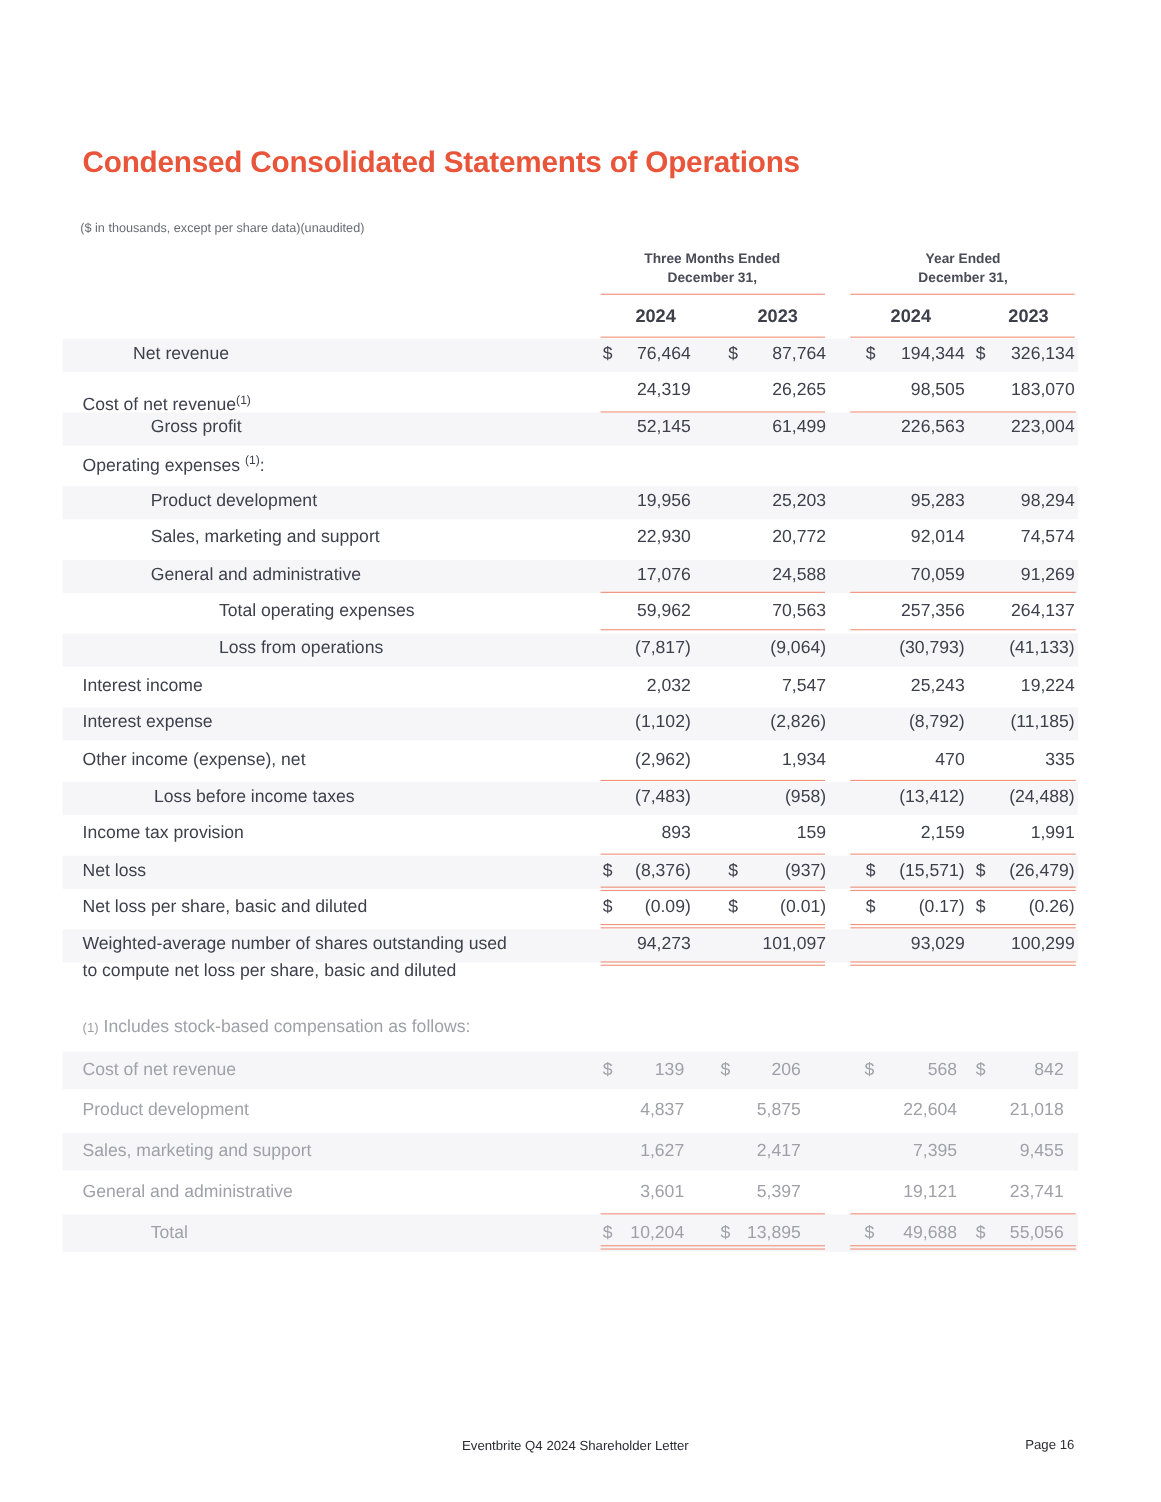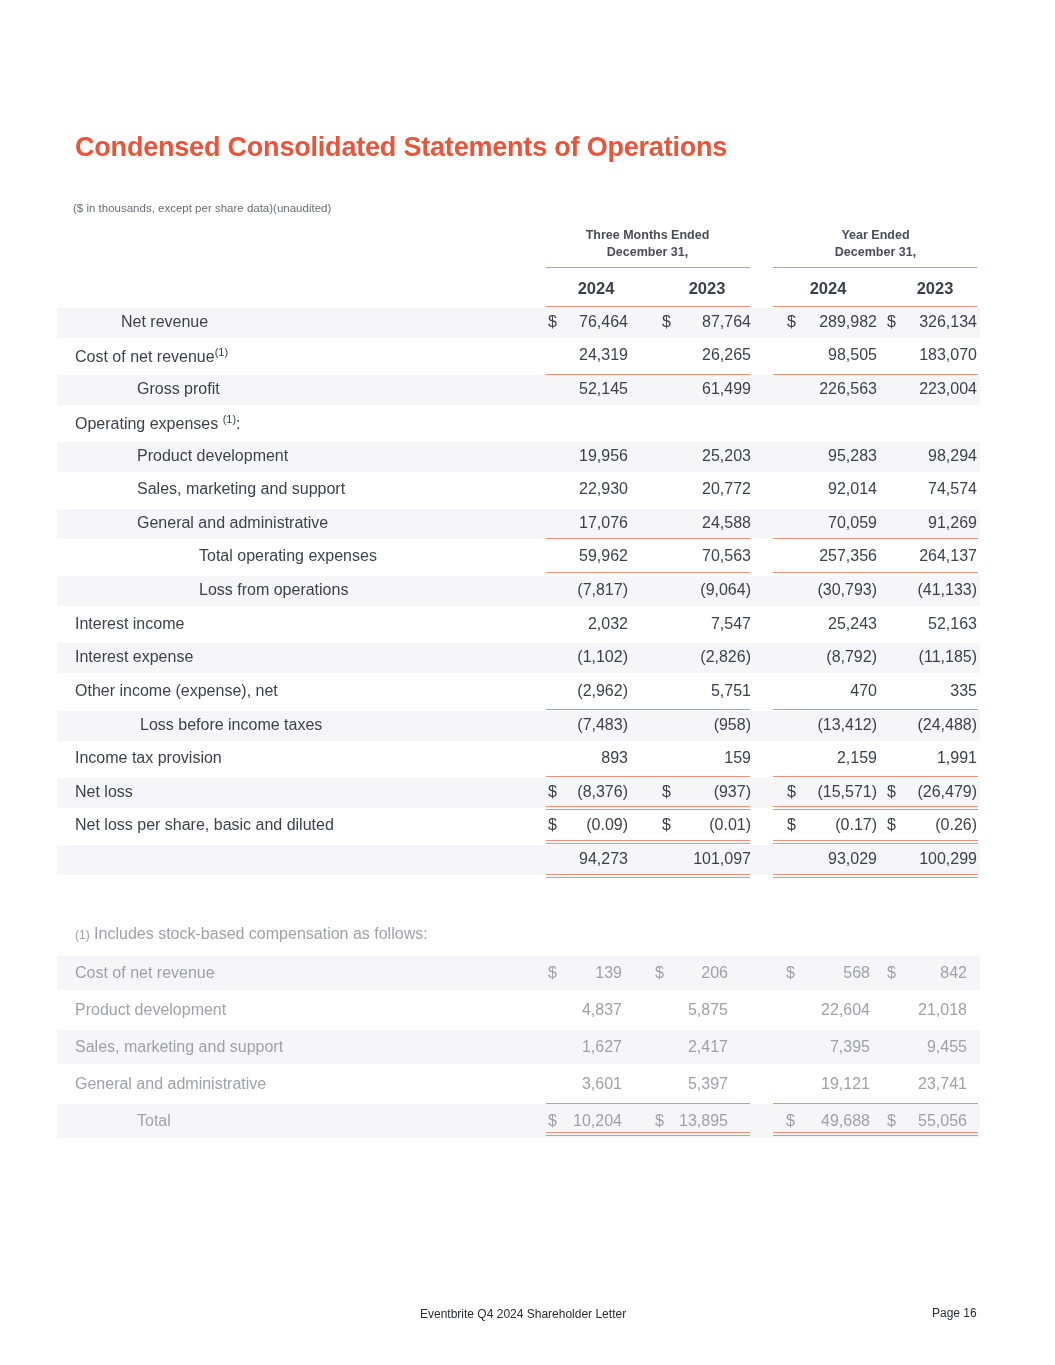--- a/index.html
+++ b/index.html
@@ -81,29 +81,29 @@
       <div class="cell" style="left: 491px; width: 80px; height: 20px;">
         <span class="dollar">$</span>
         <span class="num">76,464</span>
       </div>
       <div class="cell" style="left: 605px; width: 89px; height: 20px;">
         <span class="dollar">$</span>
         <span class="num">87,764</span>
       </div>
       <div class="cell" style="left: 730px; width: 90px; height: 20px;">
         <span class="dollar">$</span>
-        <span class="num">289,982</span>
+        <span class="num">194,344</span>
       </div>
       <div class="cell" style="left: 830px; width: 90px; height: 20px;">
         <span class="dollar">$</span>
         <span class="num">326,134</span>
       </div>
     </div>
     <div class="row" style="top: 341px;">
-      <div class="label" style="left: 18px;"><span>Cost of net revenue</span><sup>(1)</sup></div>
+      <div class="label" style="left: 18px; margin-top: 12px;"><span>Cost of net revenue</span><sup>(1)</sup></div>
       <div class="cell" style="left: 491px; width: 80px; height: 20px;">
         <span class="num">24,319</span>
       </div>
       <div class="cell" style="left: 605px; width: 89px; height: 20px;">
         <span class="num">26,265</span>
       </div>
       <div class="cell" style="left: 730px; width: 90px; height: 20px;">
         <span class="num">98,505</span>
       </div>
       <div class="cell" style="left: 830px; width: 90px; height: 20px;">
@@ -220,21 +220,21 @@
       <div class="cell" style="left: 491px; width: 80px; height: 20px;">
         <span class="num">2,032</span>
       </div>
       <div class="cell" style="left: 605px; width: 89px; height: 20px;">
         <span class="num">7,547</span>
       </div>
       <div class="cell" style="left: 730px; width: 90px; height: 20px;">
         <span class="num">25,243</span>
       </div>
       <div class="cell" style="left: 830px; width: 90px; height: 20px;">
-        <span class="num">52,163</span>
+        <span class="num">19,224</span>
       </div>
     </div>
     <div class="row stripe" style="top: 643px;">
       <div class="label" style="left: 18px;"><span>Interest expense</span></div>
       <div class="cell" style="left: 491px; width: 80px; height: 20px;">
         <span class="num">(1,102)</span>
       </div>
       <div class="cell" style="left: 605px; width: 89px; height: 20px;">
         <span class="num">(2,826)</span>
       </div>
@@ -244,21 +244,21 @@
       <div class="cell" style="left: 830px; width: 90px; height: 20px;">
         <span class="num">(11,185)</span>
       </div>
     </div>
     <div class="row" style="top: 677px;">
       <div class="label" style="left: 18px;"><span>Other income (expense), net</span></div>
       <div class="cell" style="left: 491px; width: 80px; height: 20px;">
         <span class="num">(2,962)</span>
       </div>
       <div class="cell" style="left: 605px; width: 89px; height: 20px;">
-        <span class="num">5,751</span>
+        <span class="num">1,934</span>
       </div>
       <div class="cell" style="left: 730px; width: 90px; height: 20px;">
         <span class="num">470</span>
       </div>
       <div class="cell" style="left: 830px; width: 90px; height: 20px;">
         <span class="num">335</span>
       </div>
     </div>
     <div class="row stripe" style="top: 711px;">
       <div class="label" style="left: 83px;"><span>Loss before income taxes</span></div>
@@ -322,20 +322,21 @@
       <div class="cell" style="left: 730px; width: 90px; height: 20px;">
         <span class="dollar">$</span>
         <span class="num">(0.17)</span>
       </div>
       <div class="cell" style="left: 830px; width: 90px; height: 20px;">
         <span class="dollar">$</span>
         <span class="num">(0.26)</span>
       </div>
     </div>
     <div class="row stripe" style="top: 845px;">
+      <div class="label" style="left: 18px;"><span>Weighted-average number of shares outstanding used</span><div style="margin-top: 6px;">to compute net loss per share, basic and diluted</div></div>
       <div class="cell" style="left: 491px; width: 80px; height: 20px;">
         <span class="num">94,273</span>
       </div>
       <div class="cell" style="left: 605px; width: 89px; height: 20px;">
         <span class="num">101,097</span>
       </div>
       <div class="cell" style="left: 730px; width: 90px; height: 20px;">
         <span class="num">93,029</span>
       </div>
       <div class="cell" style="left: 830px; width: 90px; height: 20px;">

